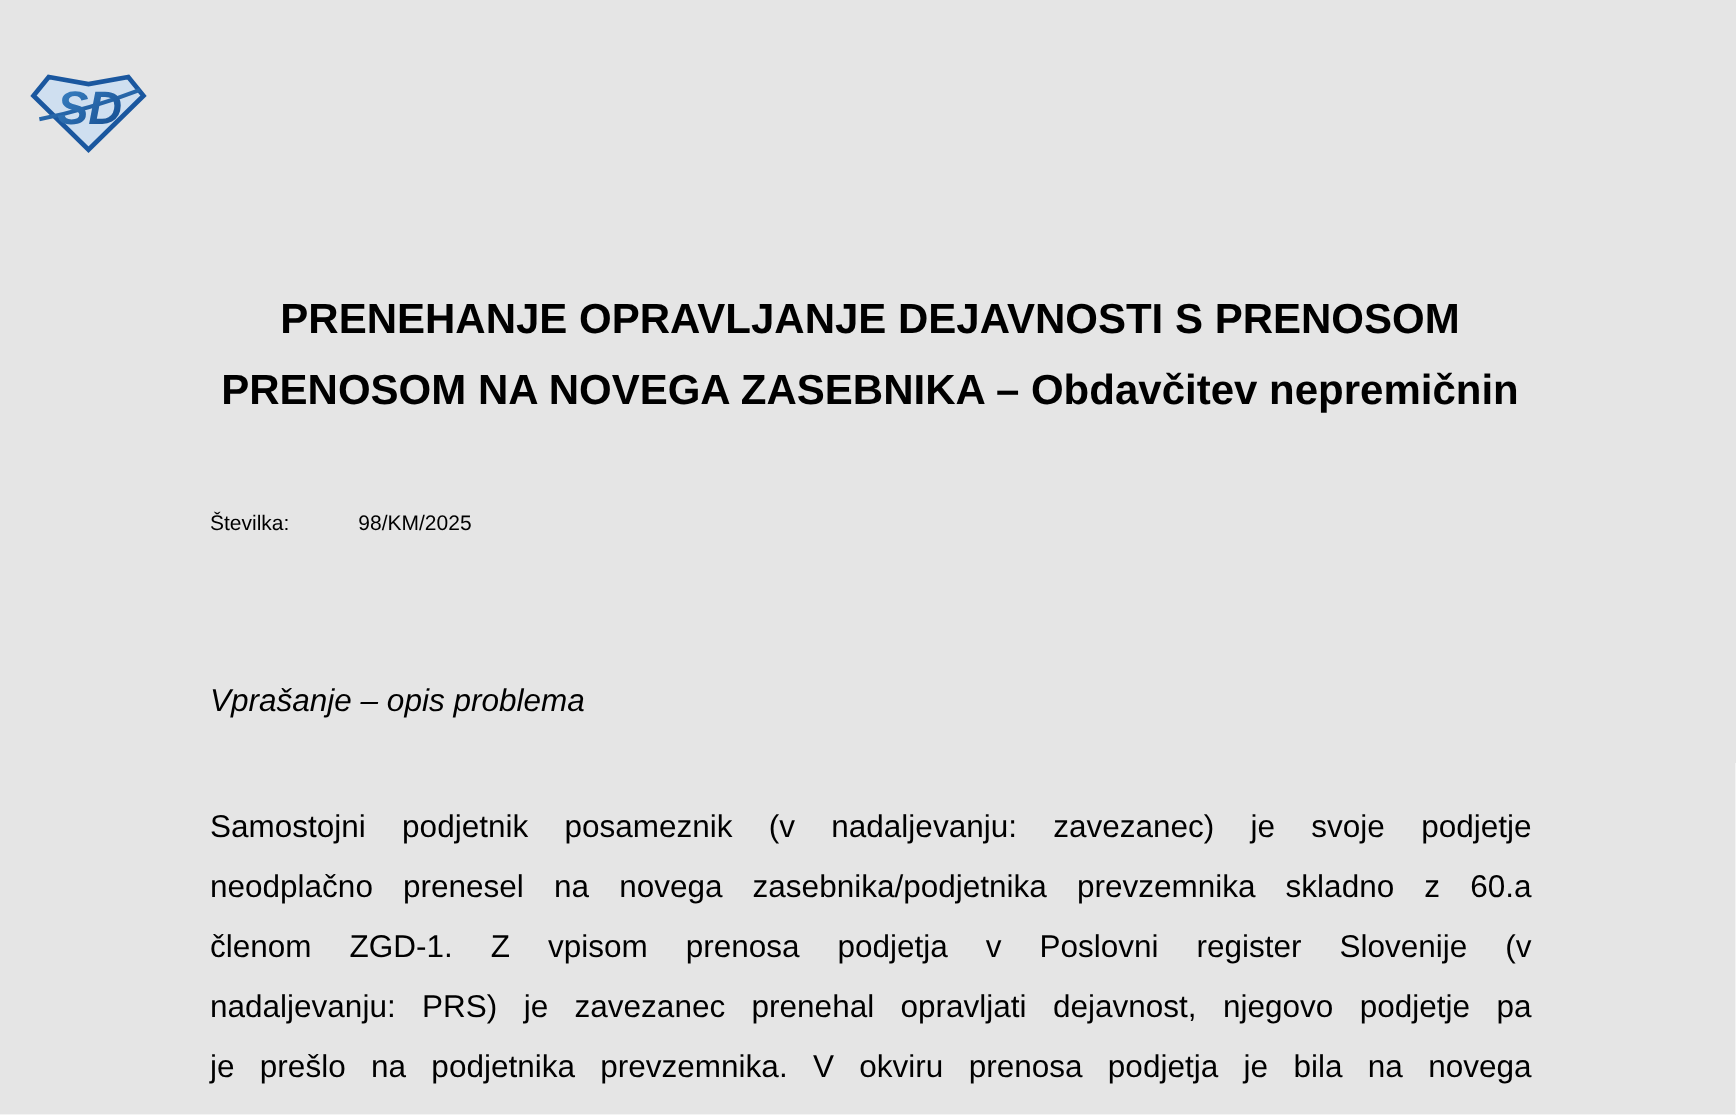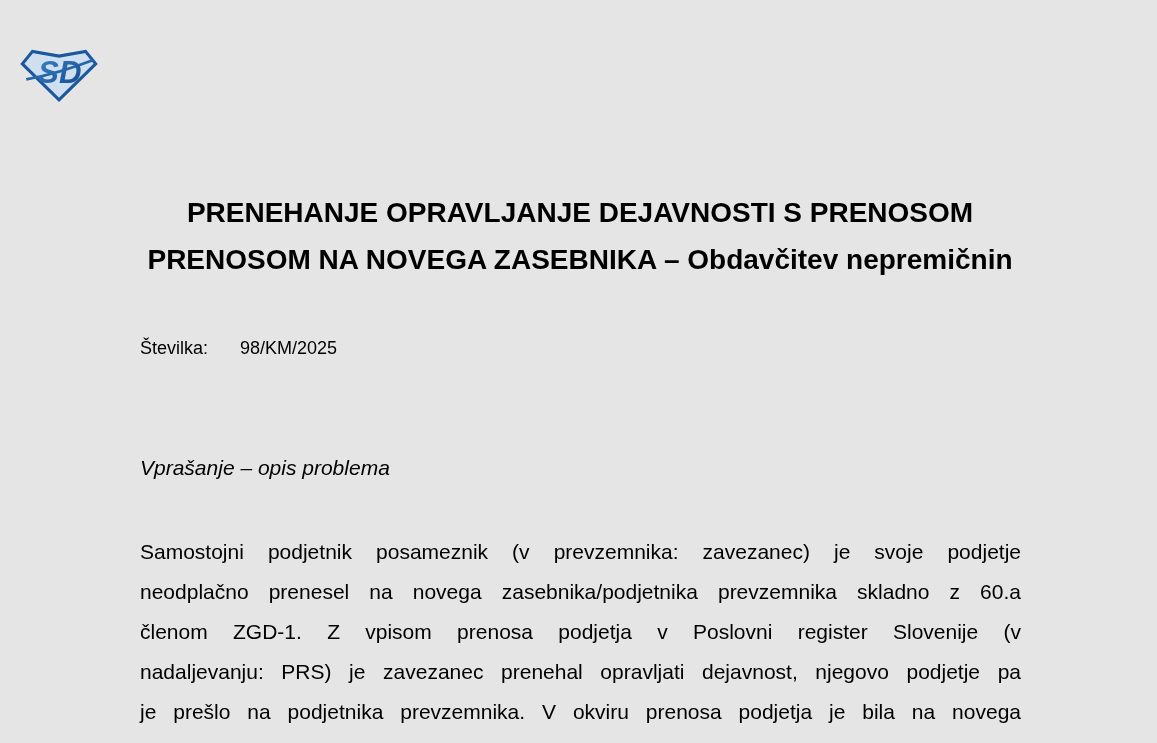--- a/index.html
+++ b/index.html
@@ -32,21 +32,21 @@
     font-weight: bold;
     font-size: 28px;
     line-height: 47px;
     color: #000000;
     margin-top: 40px;
   }
   .meta-block {
     position: absolute;
     left: 140px;
     top: 328px;
-    font-size: 18px;
+    font-size: 14px;
     line-height: 40px;
   }
   .meta-row { white-space: nowrap; }
   .meta-label {
     display: inline-block;
     min-width: 95px;
   }
   .section-heading {
     position: absolute;
     left: 140px;
@@ -95,20 +95,20 @@
   <div class="meta-block">
     <div class="meta-row">
       <span class="meta-label">Številka:</span>
       <span class="meta-value">98/KM/2025</span>
     </div>
   </div>
 
   <div class="section-heading">Vprašanje – opis problema</div>
 
   <div class="body-block">
-    <div class="body-line">Samostojni podjetnik posameznik (v prevzemnika: zavezanec) je svoje podjetje</div>
+    <div class="body-line">Samostojni podjetnik posameznik (v nadaljevanju: zavezanec) je svoje podjetje</div>
     <div class="body-line">neodplačno prenesel na novega zasebnika/podjetnika prevzemnika skladno z 60.a</div>
     <div class="body-line">členom ZGD-1. Z vpisom prenosa podjetja v Poslovni register Slovenije (v</div>
     <div class="body-line">nadaljevanju: PRS) je zavezanec prenehal opravljati dejavnost, njegovo podjetje pa</div>
     <div class="body-line">je prešlo na podjetnika prevzemnika. V okviru prenosa podjetja je bila na novega</div>
   </div>
 
 </div>
 
 </body></html>

